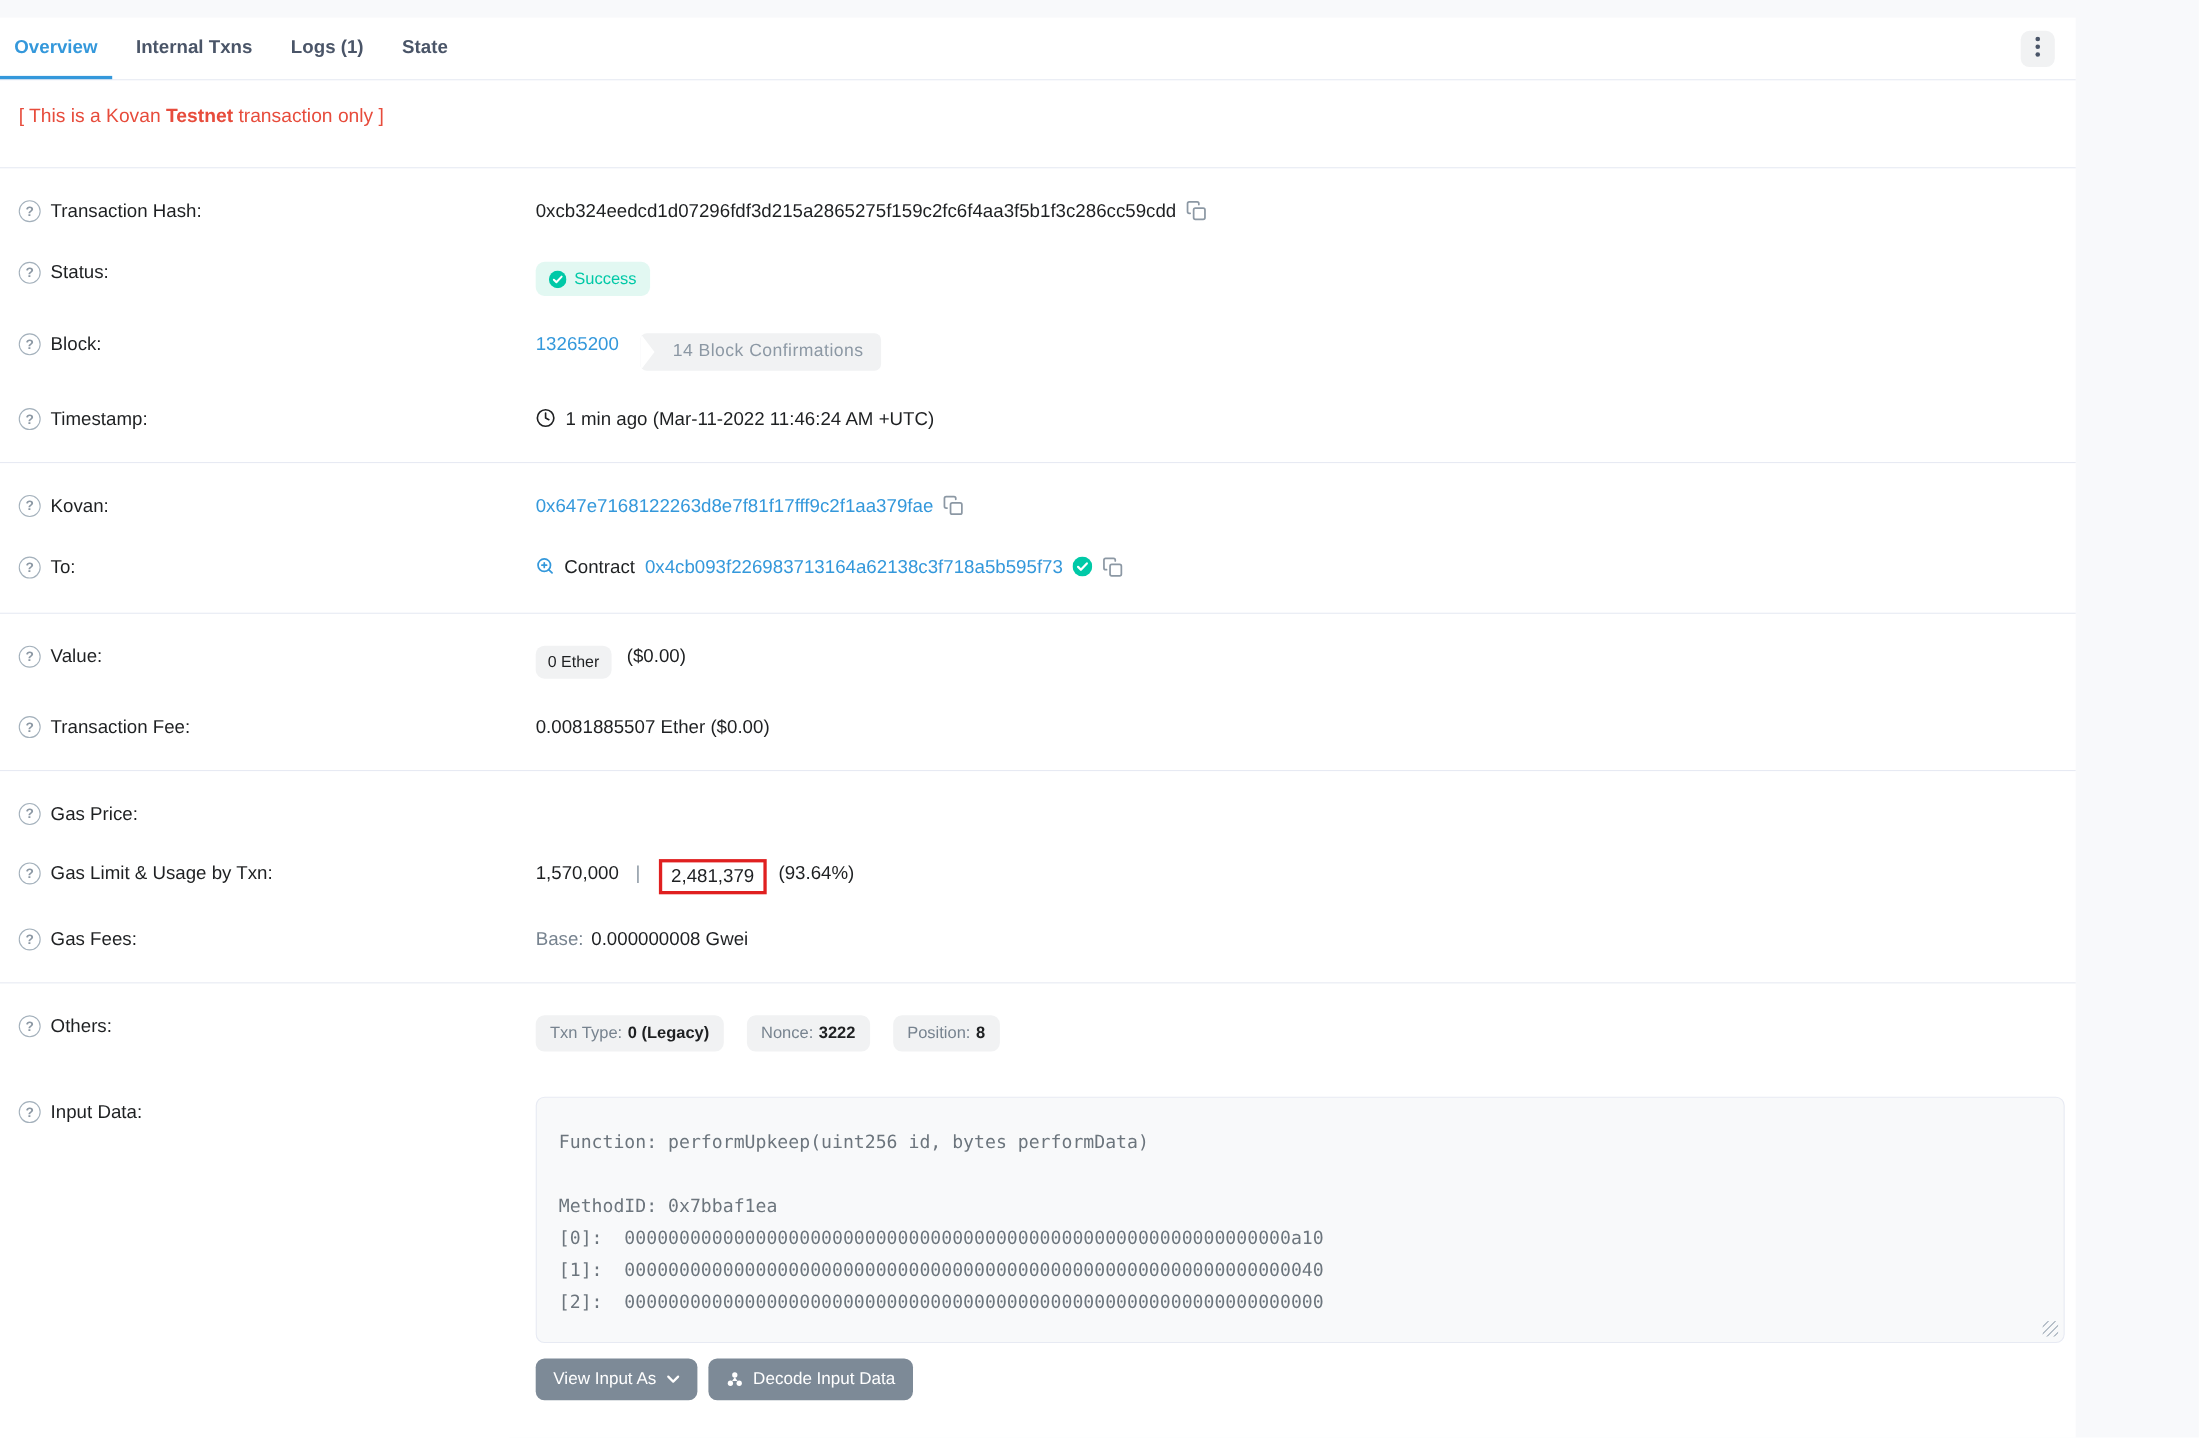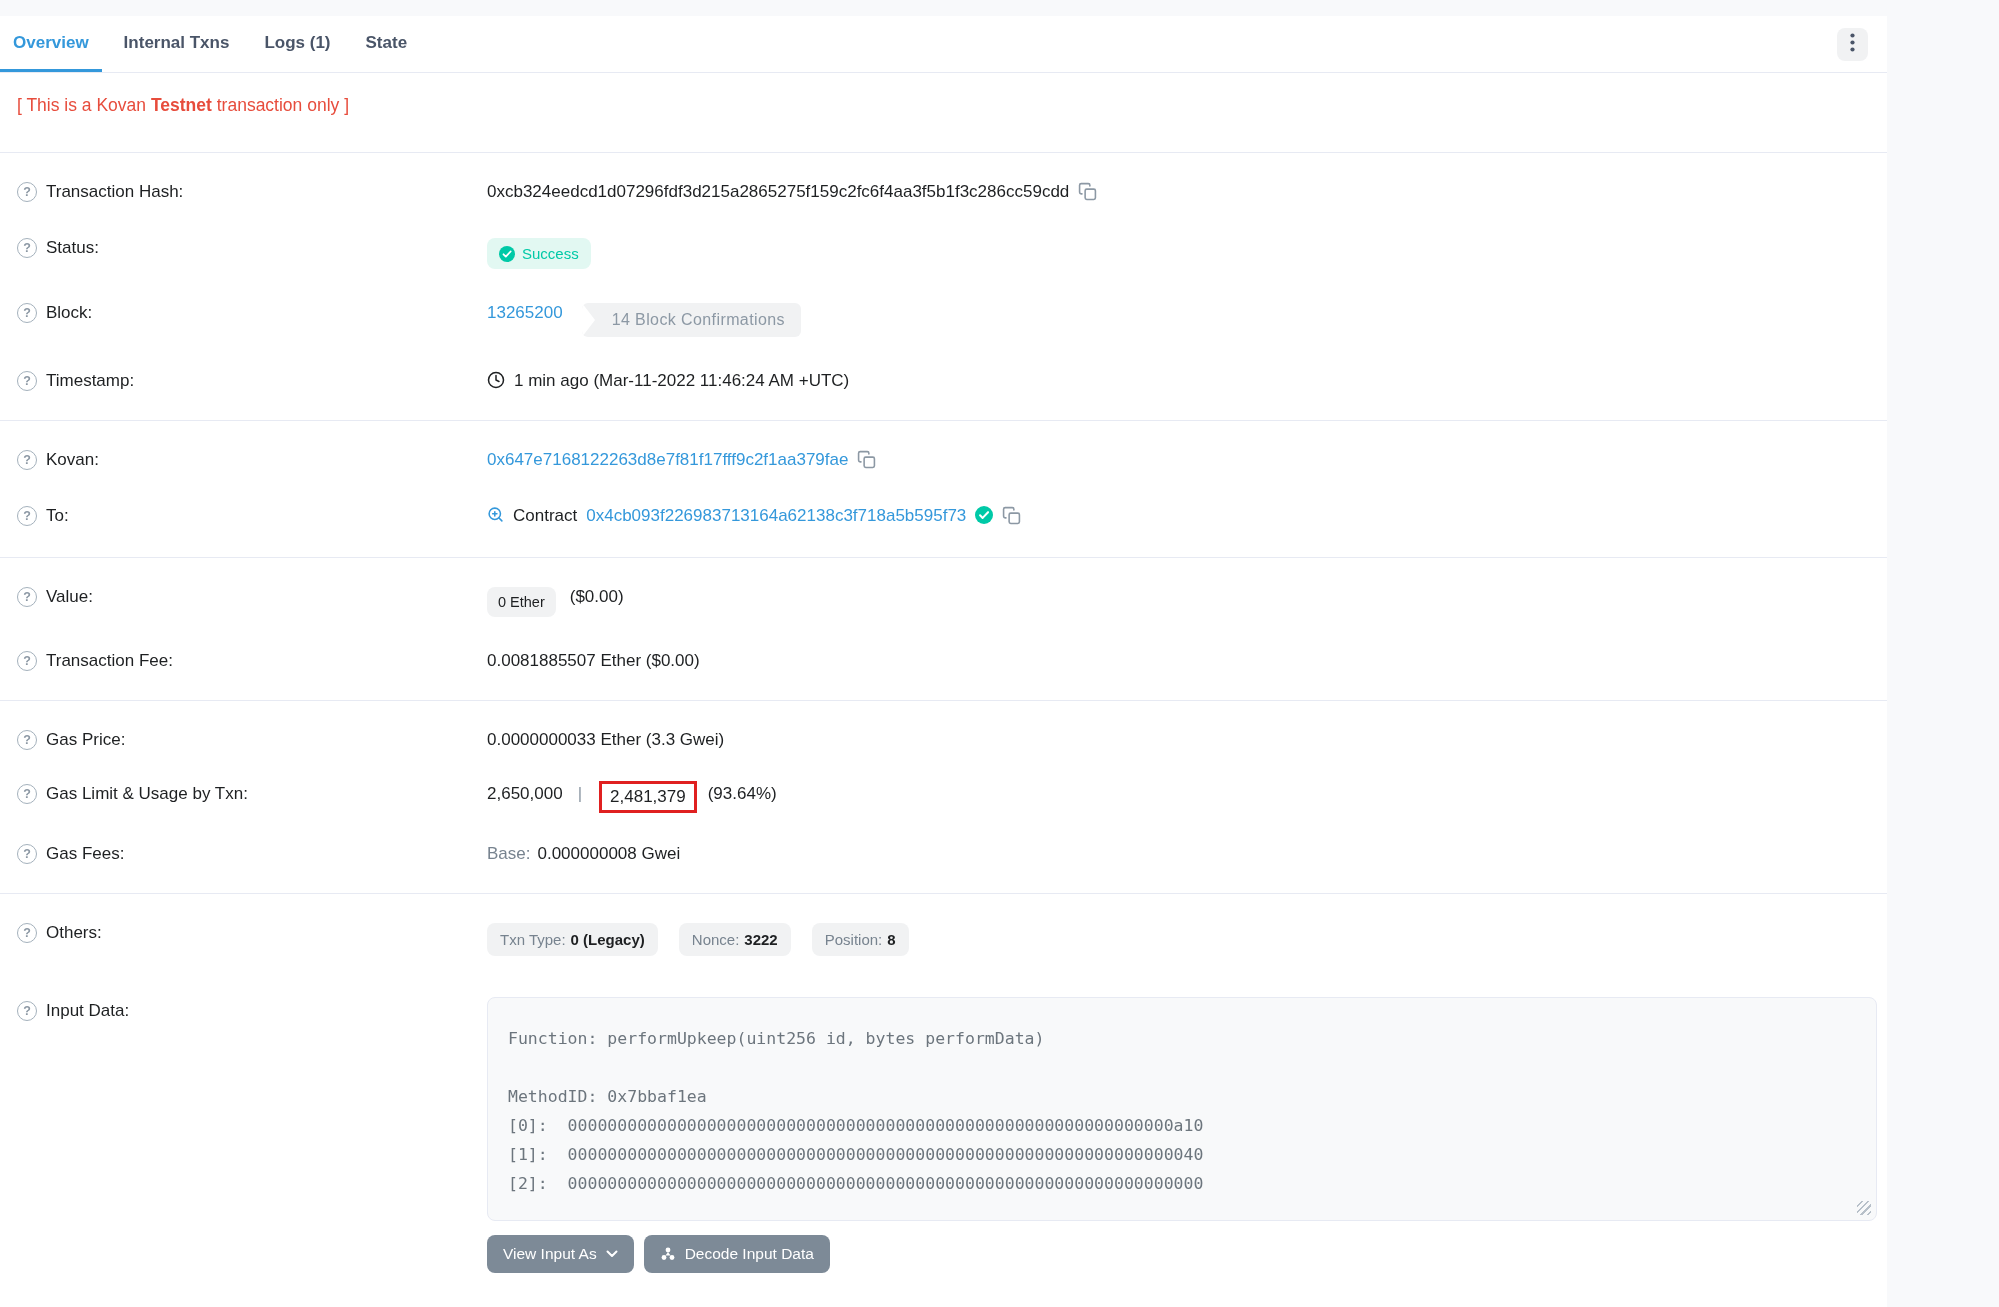--- a/index.html
+++ b/index.html
@@ -230,32 +230,29 @@
       </div>
     </div>
 
     <hr class="divider">
 
     <div class="row">
       <div class="label-col">
         <span class="qicon">?</span>
         <span>Gas Price:</span>
       </div>
-      <div class="value-col">
-        <span>0.0000000033 Ether (3.3 Gwei)</span>
-      </div>
     </div>
 
     <div class="row">
       <div class="label-col">
         <span class="qicon">?</span>
         <span>Gas Limit &amp; Usage by Txn:</span>
       </div>
       <div class="value-col">
-        <span>2,650,000</span>
+        <span>1,570,000</span>
         <span class="sep-pipe">|</span>
         <span class="red-box"><span>2,481,379</span></span>
         <span>(93.64%)</span>
       </div>
     </div>
 
     <div class="row section-gasfees">
       <div class="label-col">
         <span class="qicon">?</span>
         <span>Gas Fees:</span>

